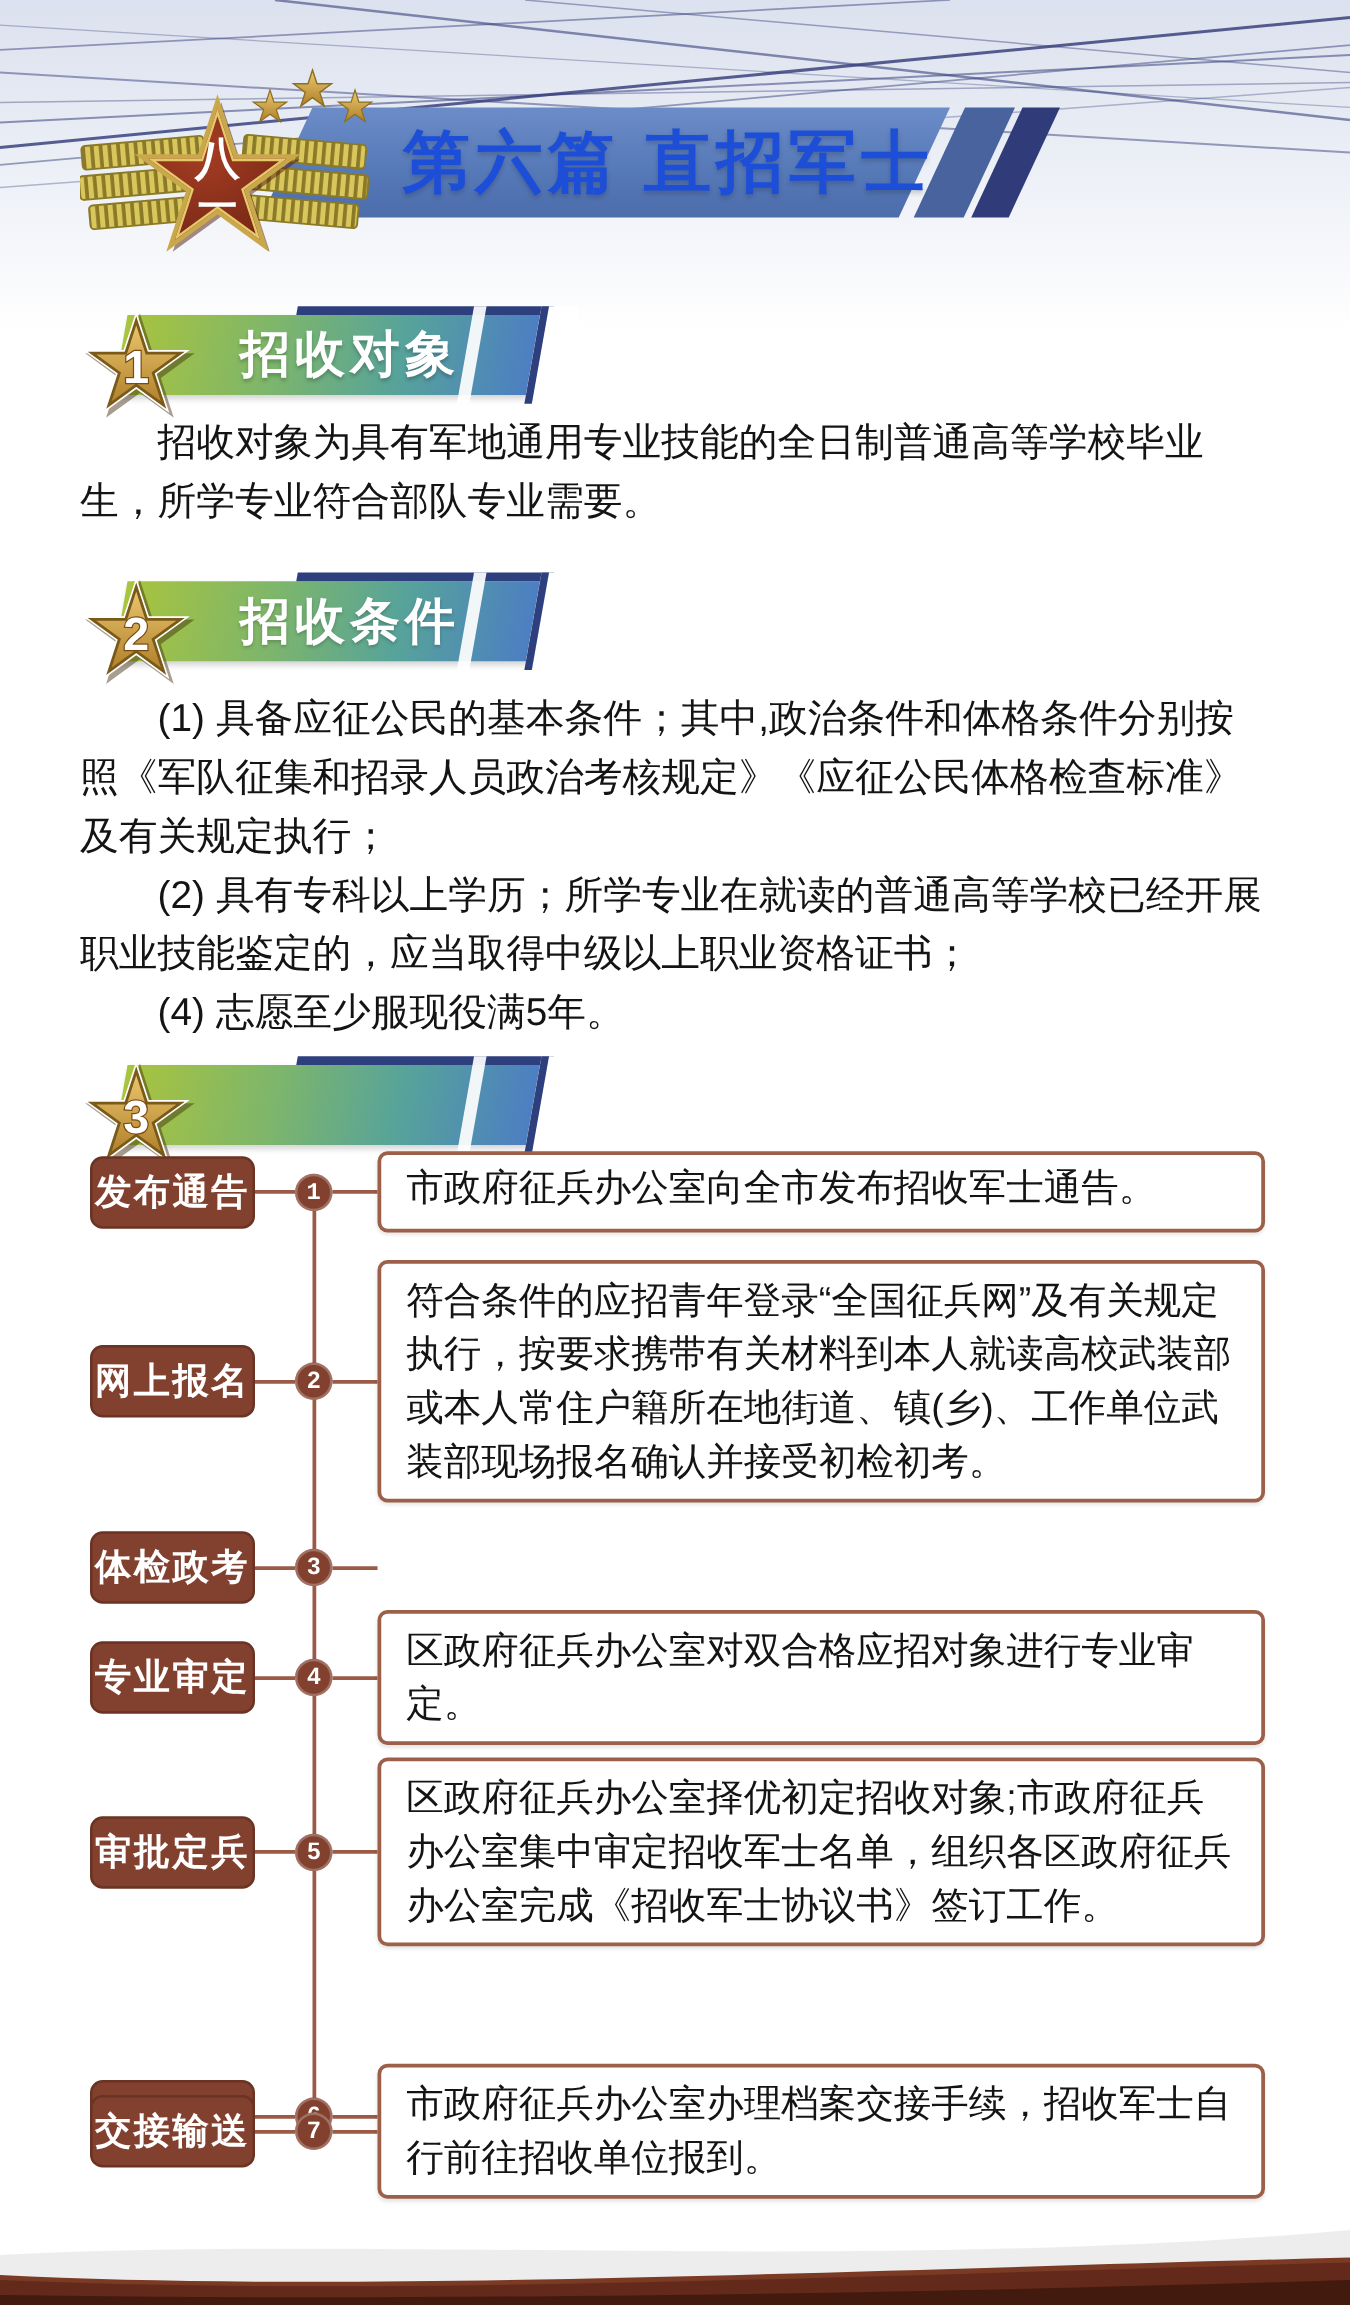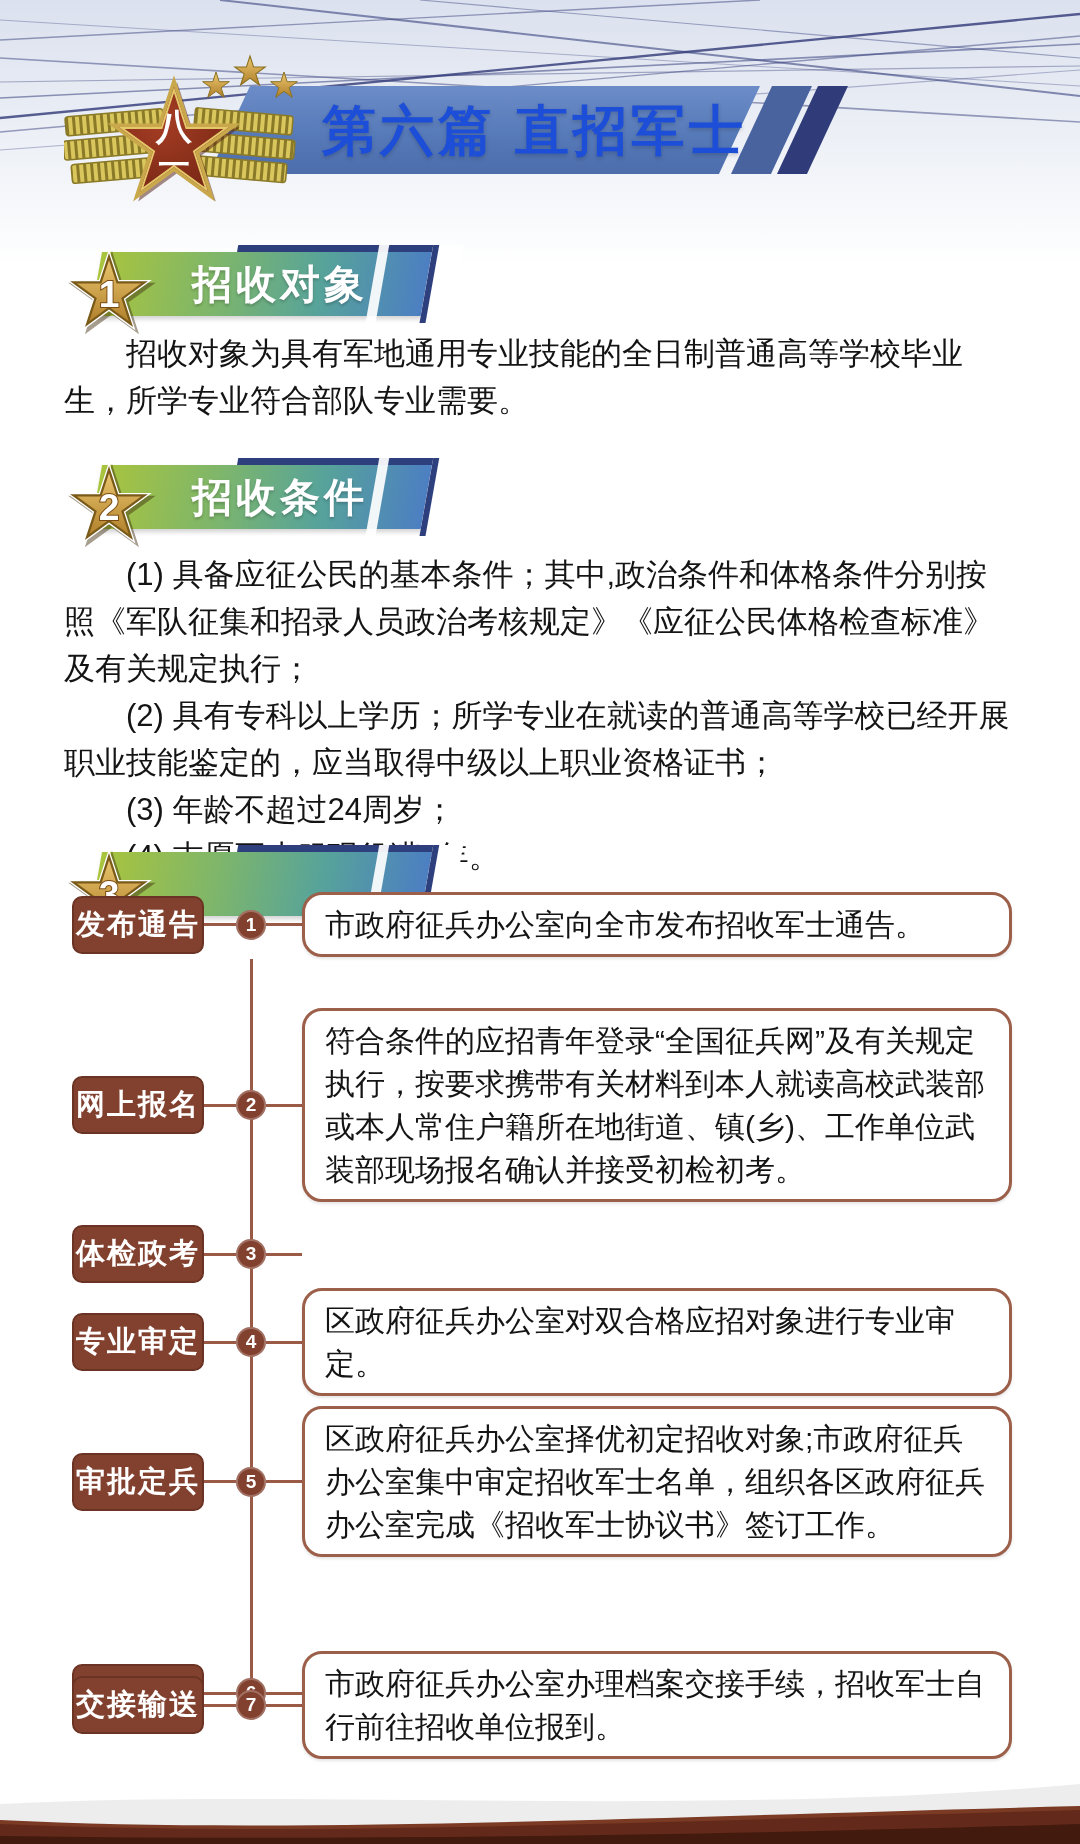--- a/index.html
+++ b/index.html
@@ -63,42 +63,42 @@
     font-size:31px; line-height:47px; color:#141414; text-indent:2em;
   }
   .para-conditions {
     position:absolute; left:64px; top:551px; width:952px;
     font-size:31px; line-height:47px; color:#141414;
   }
   .para-conditions p { margin:0; text-indent:2em; }
   
   .flow-spine { position:absolute; left:250px; top:959px; width:3px; height:739px; background:#9a5a46; z-index:1; }
   .flow-row { position:absolute; left:72px; width:940px; display:flex; align-items:center; z-index:2; }
-  .row-1 { top:892px;  min-height:58px; }
+  .row-1 { top:921px;  min-height:58px;font-family:Liberation Mono, monospace; }
   .row-2 { top:1008px; min-height:182px; }
   .row-3 { top:1210px; min-height:88px; }
   .row-4 { top:1288px; min-height:56px; }
   .row-5 { top:1406px; min-height:142px; }
   .row-6 { top:1664px; min-height:54px; }
   .row-7 { top:1651px; min-height:94px; }
   .step-label {
     flex:0 0 132px; box-sizing:border-box; background:#82412f; border:2px solid #6b3323;
     border-radius:10px; color:#fff; font-size:29px; font-weight:bold; text-align:center;
     padding:7px 0; letter-spacing:2px;
   }
   .conn-a { flex:0 0 32px; height:3px; background:#9a5a46; }
   .conn-b { flex:0 0 36px; height:3px; background:#9a5a46; }
   .step-num {
     flex:0 0 30px; height:30px; border-radius:50%; background:#82412f;
     color:#fff; font-size:19px; font-weight:bold;
     display:flex; align-items:center; justify-content:center;
     box-shadow:inset 0 0 0 2px rgba(255,255,255,.25);
   }
   .step-box {
-    flex:1; box-sizing:border-box; background:#fff; border:3px solid #9c5f49; border-radius:20px;
+    flex:1; box-sizing:border-box; background:#fff; border:3px solid #9c5f49; border-radius:8px;
     padding:8px 20px; font-size:30px; line-height:43px; color:#141414;
     display:flex; align-items:center; min-height:inherit;
     box-shadow:0 2px 3px rgba(0,0,0,.10);
   }
   
   .footer-wave { position:absolute; left:0; bottom:0; width:1080px; height:70px; }
 </style>
 </head>
 <body>
 
@@ -194,21 +194,20 @@
       <polygon points="0,-1 0.225,-0.309 0.951,-0.309 0.363,0.118 0.588,0.809 0,0.382 -0.588,0.809 -0.363,0.118 -0.951,-0.309 -0.225,-0.309" transform="translate(50,53) scale(46)" fill="#ffffff"></polygon>
       <polygon points="0,-1 0.225,-0.309 0.951,-0.309 0.363,0.118 0.588,0.809 0,0.382 -0.588,0.809 -0.363,0.118 -0.951,-0.309 -0.225,-0.309" transform="translate(50,53) scale(38)" fill="url(#goldG)" stroke="#7a5a18" stroke-width="0.06"></polygon>
       <text x="50" y="66" text-anchor="middle" font-size="38" font-weight="bold" fill="#ffffff" stroke="#7a4a10" stroke-width="2" paint-order="stroke">2</text>
     </svg>
     <div class="sec-title">招收条件</div>
   </div>
 
   <div class="para-conditions">
     <p>(1) 具备应征公民的基本条件；其中,政治条件和体格条件分别按照《军队征集和招录人员政治考核规定》《应征公民体格检查标准》及有关规定执行；</p>
     <p>(2) 具有专科以上学历；所学专业在就读的普通高等学校已经开展职业技能鉴定的，应当取得中级以上职业资格证书；</p>
-    <p>(3) 年龄不超过24周岁；</p>
     <p>(4) 志愿至少服现役满5年。</p>
   </div>
 
   <div class="section-head" style="top:842px;">
     <div class="sec-banner">
       <div class="edge-top"></div>
       <div class="slash"></div>
       <div class="echo"></div>
     </div>
     <svg class="sec-star" viewBox="0 0 100 100">

